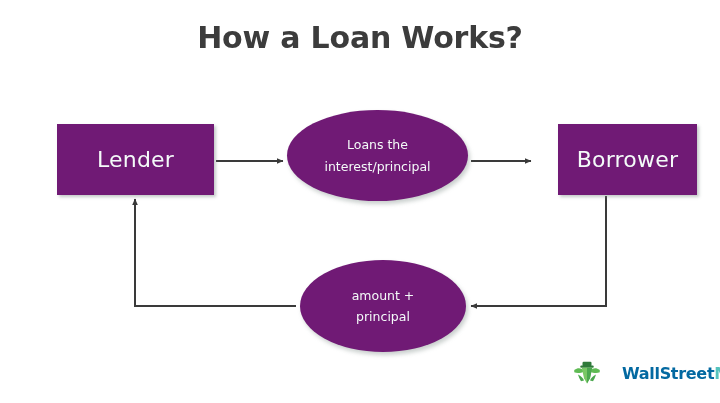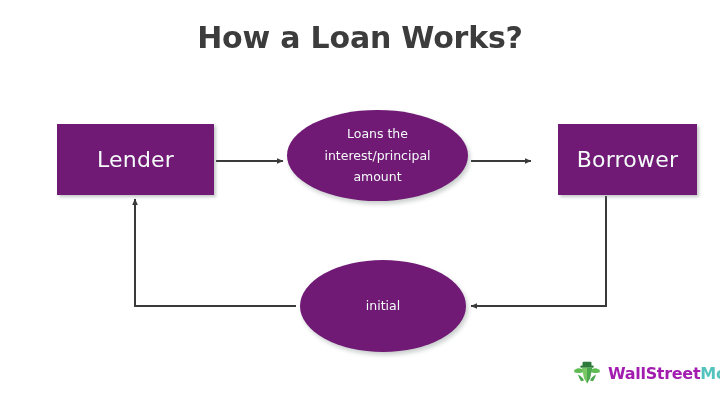--- a/index.html
+++ b/index.html
@@ -113,21 +113,21 @@
     height: 30px;
     flex: 0 0 30px;
   }
   #logo-text {
     font-family: "DejaVu Sans", sans-serif;
     font-size: 16px;
     font-weight: bold;
     letter-spacing: -0.3px;
     white-space: nowrap;
   }
-  .logo-part-primary { color: #a21caf; }
+  .logo-part-primary { color: #0369a1; margin-left: 14px; }
   .logo-part-accent  { color: #55c3bd; }
 </style>
 </head>
 <body>
 
 <div id="canvas">
 
   <div id="title">How a Loan Works?</div>
 
   <svg id="connectors" viewBox="0 0 720 403" xmlns="http://www.w3.org/2000/svg">
@@ -153,31 +153,31 @@
   </svg>
 
   <div class="node rect-node" id="node-lender">
     <span>Lender</span>
   </div>
 
   <div class="node ellipse-node" id="node-loan-amount">
     <div class="ellipse-text">
       <div>Loans the</div>
       <div>interest/principal</div>
-      <div>amount</div>
     </div>
   </div>
 
   <div class="node rect-node" id="node-borrower">
     <span>Borrower</span>
   </div>
 
   <div class="node ellipse-node" id="node-repayment">
     <div class="ellipse-text">
-      <div>initial</div>
+      <div>amount +</div>
+      <div>principal</div>
     </div>
   </div>
 
   <div id="logo">
     <svg id="logo-mark" viewBox="0 0 40 40" xmlns="http://www.w3.org/2000/svg">
 
       <path d="M3 16 C9 12 13 14 16 18 C12 20 7 21 3 19 z" fill="#5fbb54"></path>
       <path d="M37 16 C31 12 27 14 24 18 C28 20 33 21 37 19 z" fill="#5fbb54"></path>
 
       <rect x="14" y="5" width="12" height="6" rx="1.5" fill="#2f7a3a"></rect>

